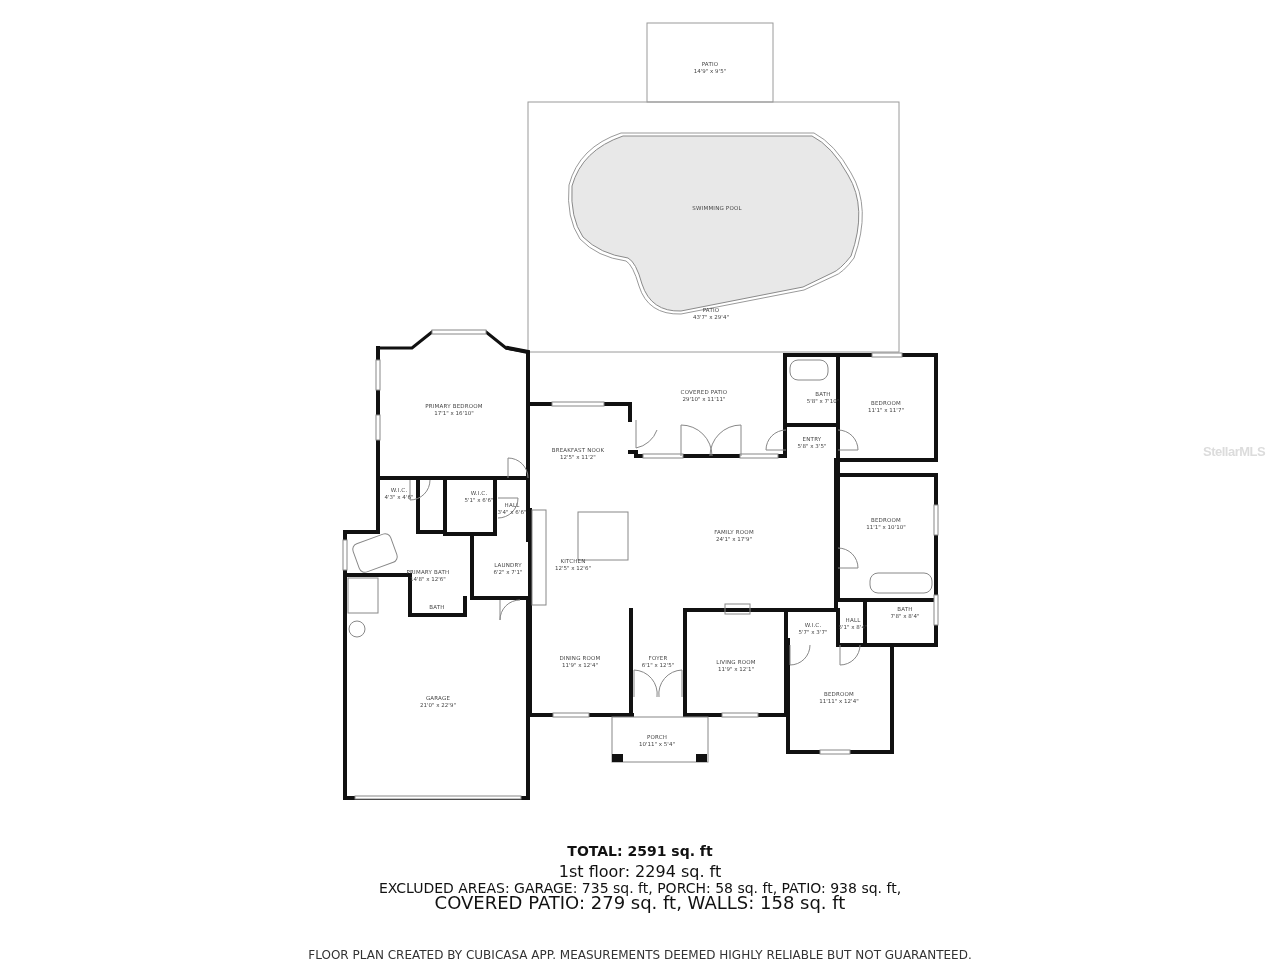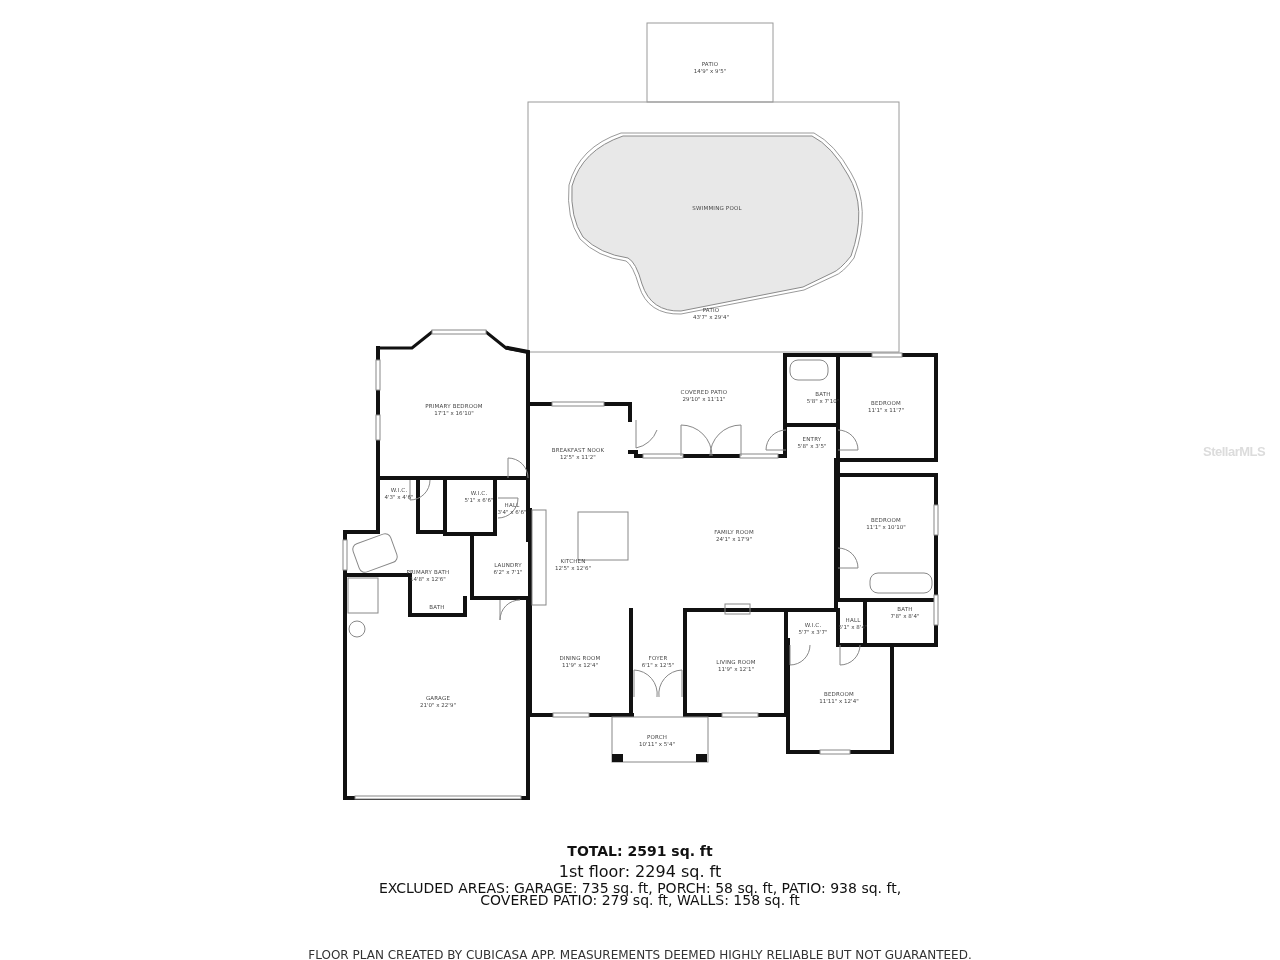--- a/index.html
+++ b/index.html
@@ -5,21 +5,21 @@
   html, body { margin: 0; padding: 0; background: #ffffff; }
   body { width: 1280px; height: 960px; position: relative; overflow: hidden; font-family: "Liberation Sans", sans-serif; color: #333; }
   #plan { position: absolute; left: 0; top: 0; width: 1280px; height: 960px; }
   .lbl { position: absolute; transform: translate(-50%, -50%); text-align: center; font-family: "DejaVu Sans", sans-serif; font-size: 5.5px; line-height: 7px; color: #444; white-space: nowrap; pointer-events: none; }
   .lbl .n { display: block; letter-spacing: 0.2px; }
   .lbl .d { display: block; }
   .summary { position: absolute; left: 0; width: 1280px; text-align: center; font-family: "DejaVu Sans", sans-serif; color: #111; }
   .s-total { top: 843px; font-size: 14px; font-weight: bold; }
   .s-floor { top: 862px; font-size: 16px; }
   .s-ex1 { top: 880px; font-size: 14px; }
-  .s-ex2 { top: 892px; font-size: 14px; }
+  .s-ex2 { top: 892px; font-size: 18px; }
   .s-credit { top: 948px; font-size: 12px; color: #333; }
   .watermark { position: absolute; left: 1203px; top: 444px; font-family: "Liberation Sans", sans-serif; font-size: 13px; font-weight: bold; color: #dcdcdc; letter-spacing: -0.5px; }
 </style>
 </head>
 <body>
 
 <svg id="plan" width="1280" height="960" viewBox="0 0 1280 960" xmlns="http://www.w3.org/2000/svg">
 
   <g fill="none" stroke="#9a9a9a" stroke-width="1">
     <rect x="647" y="23" width="126" height="79"></rect>

